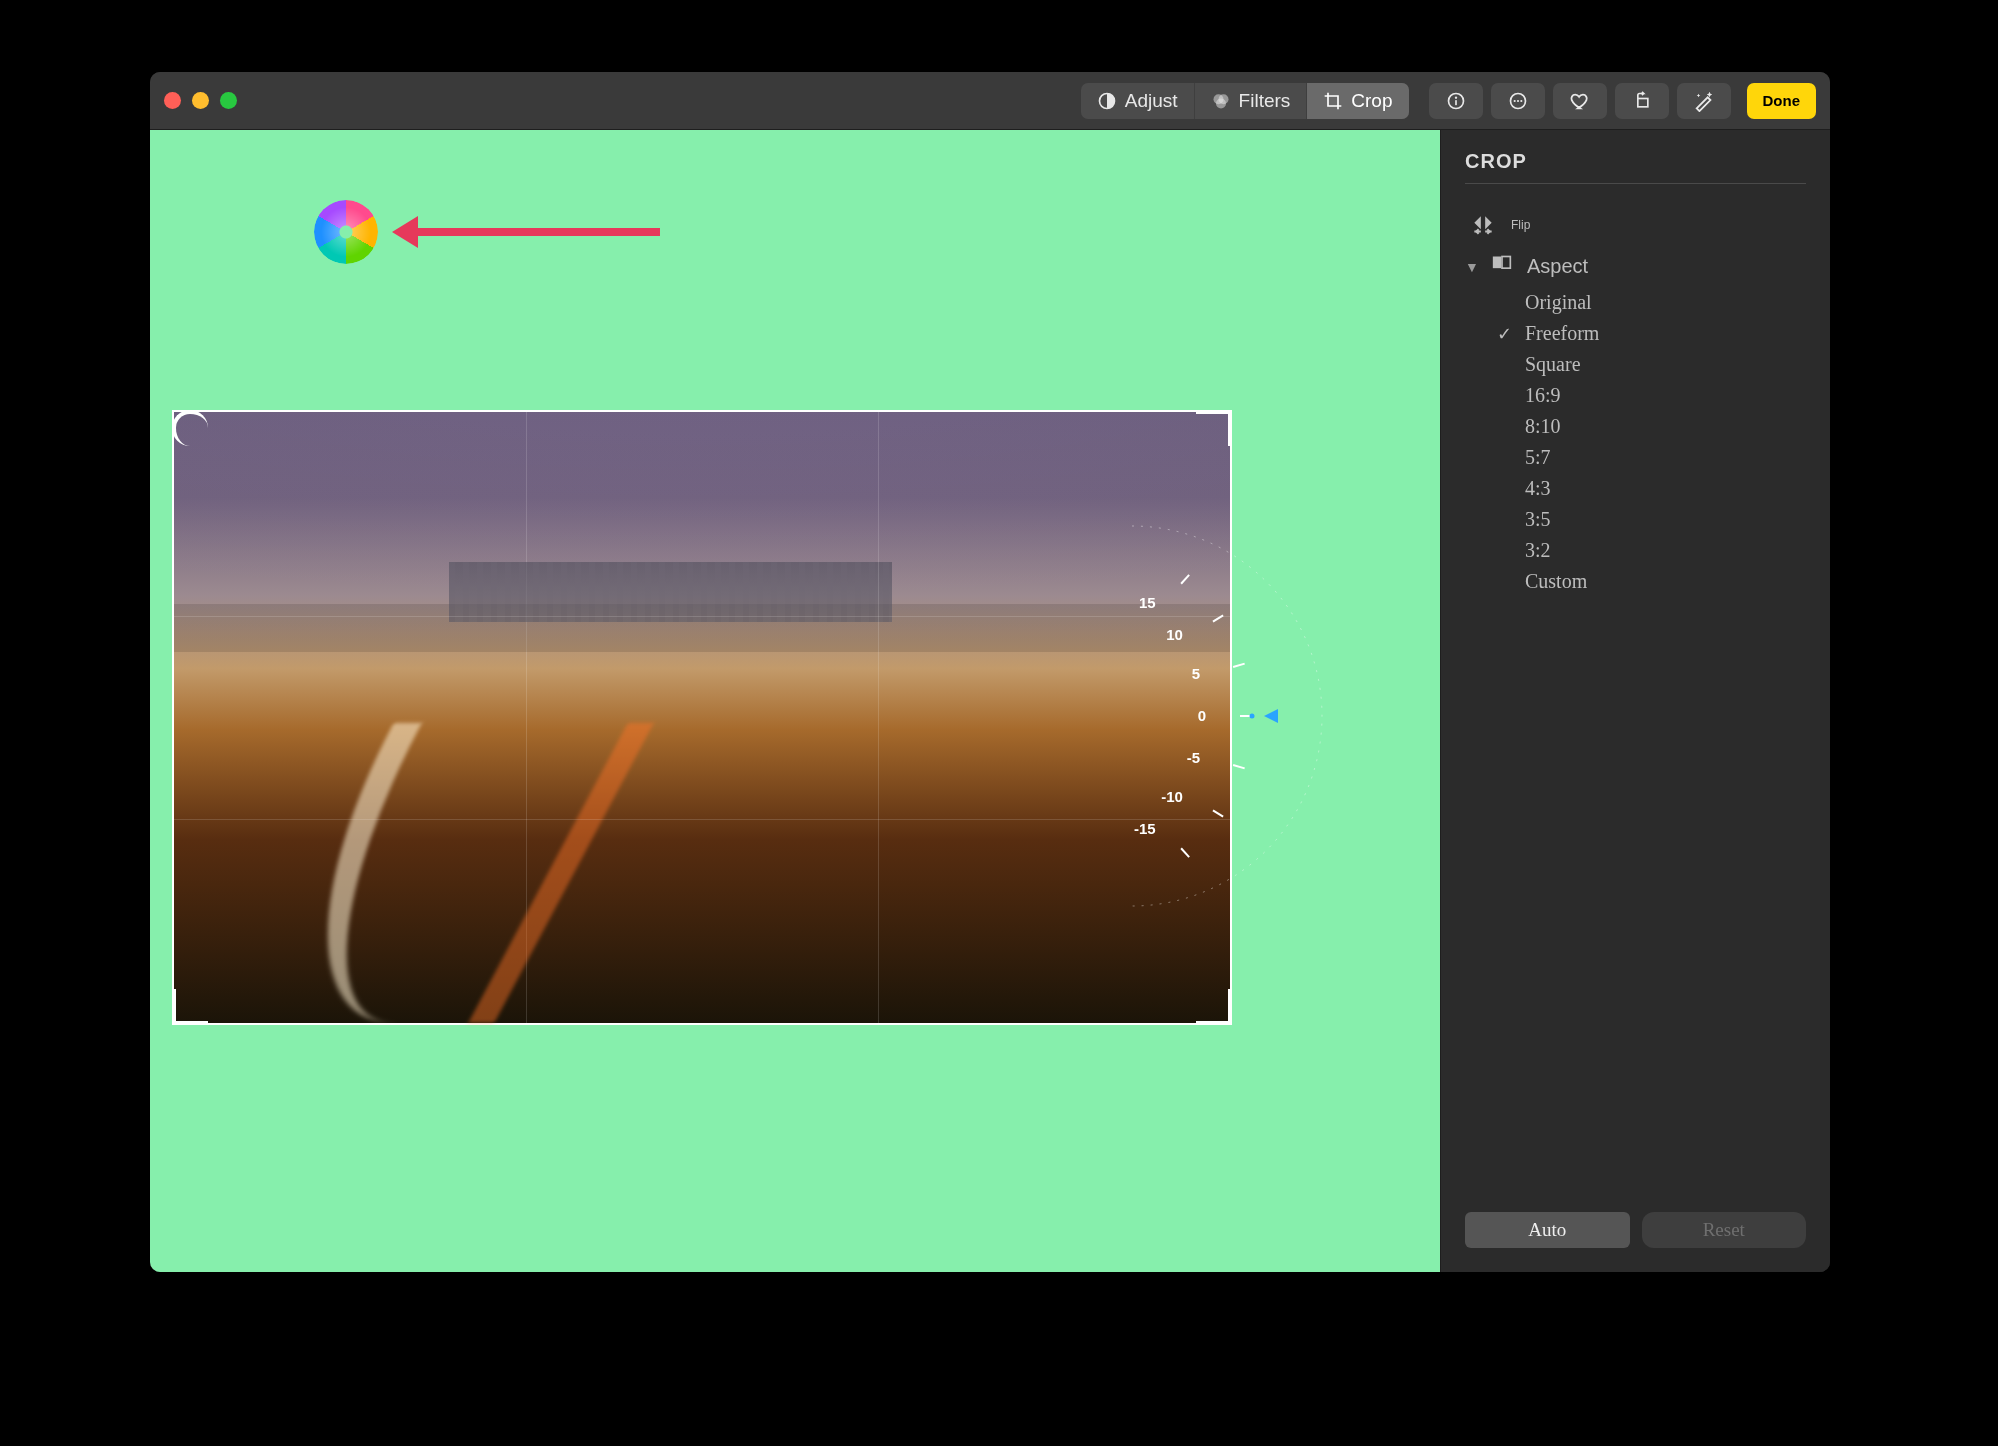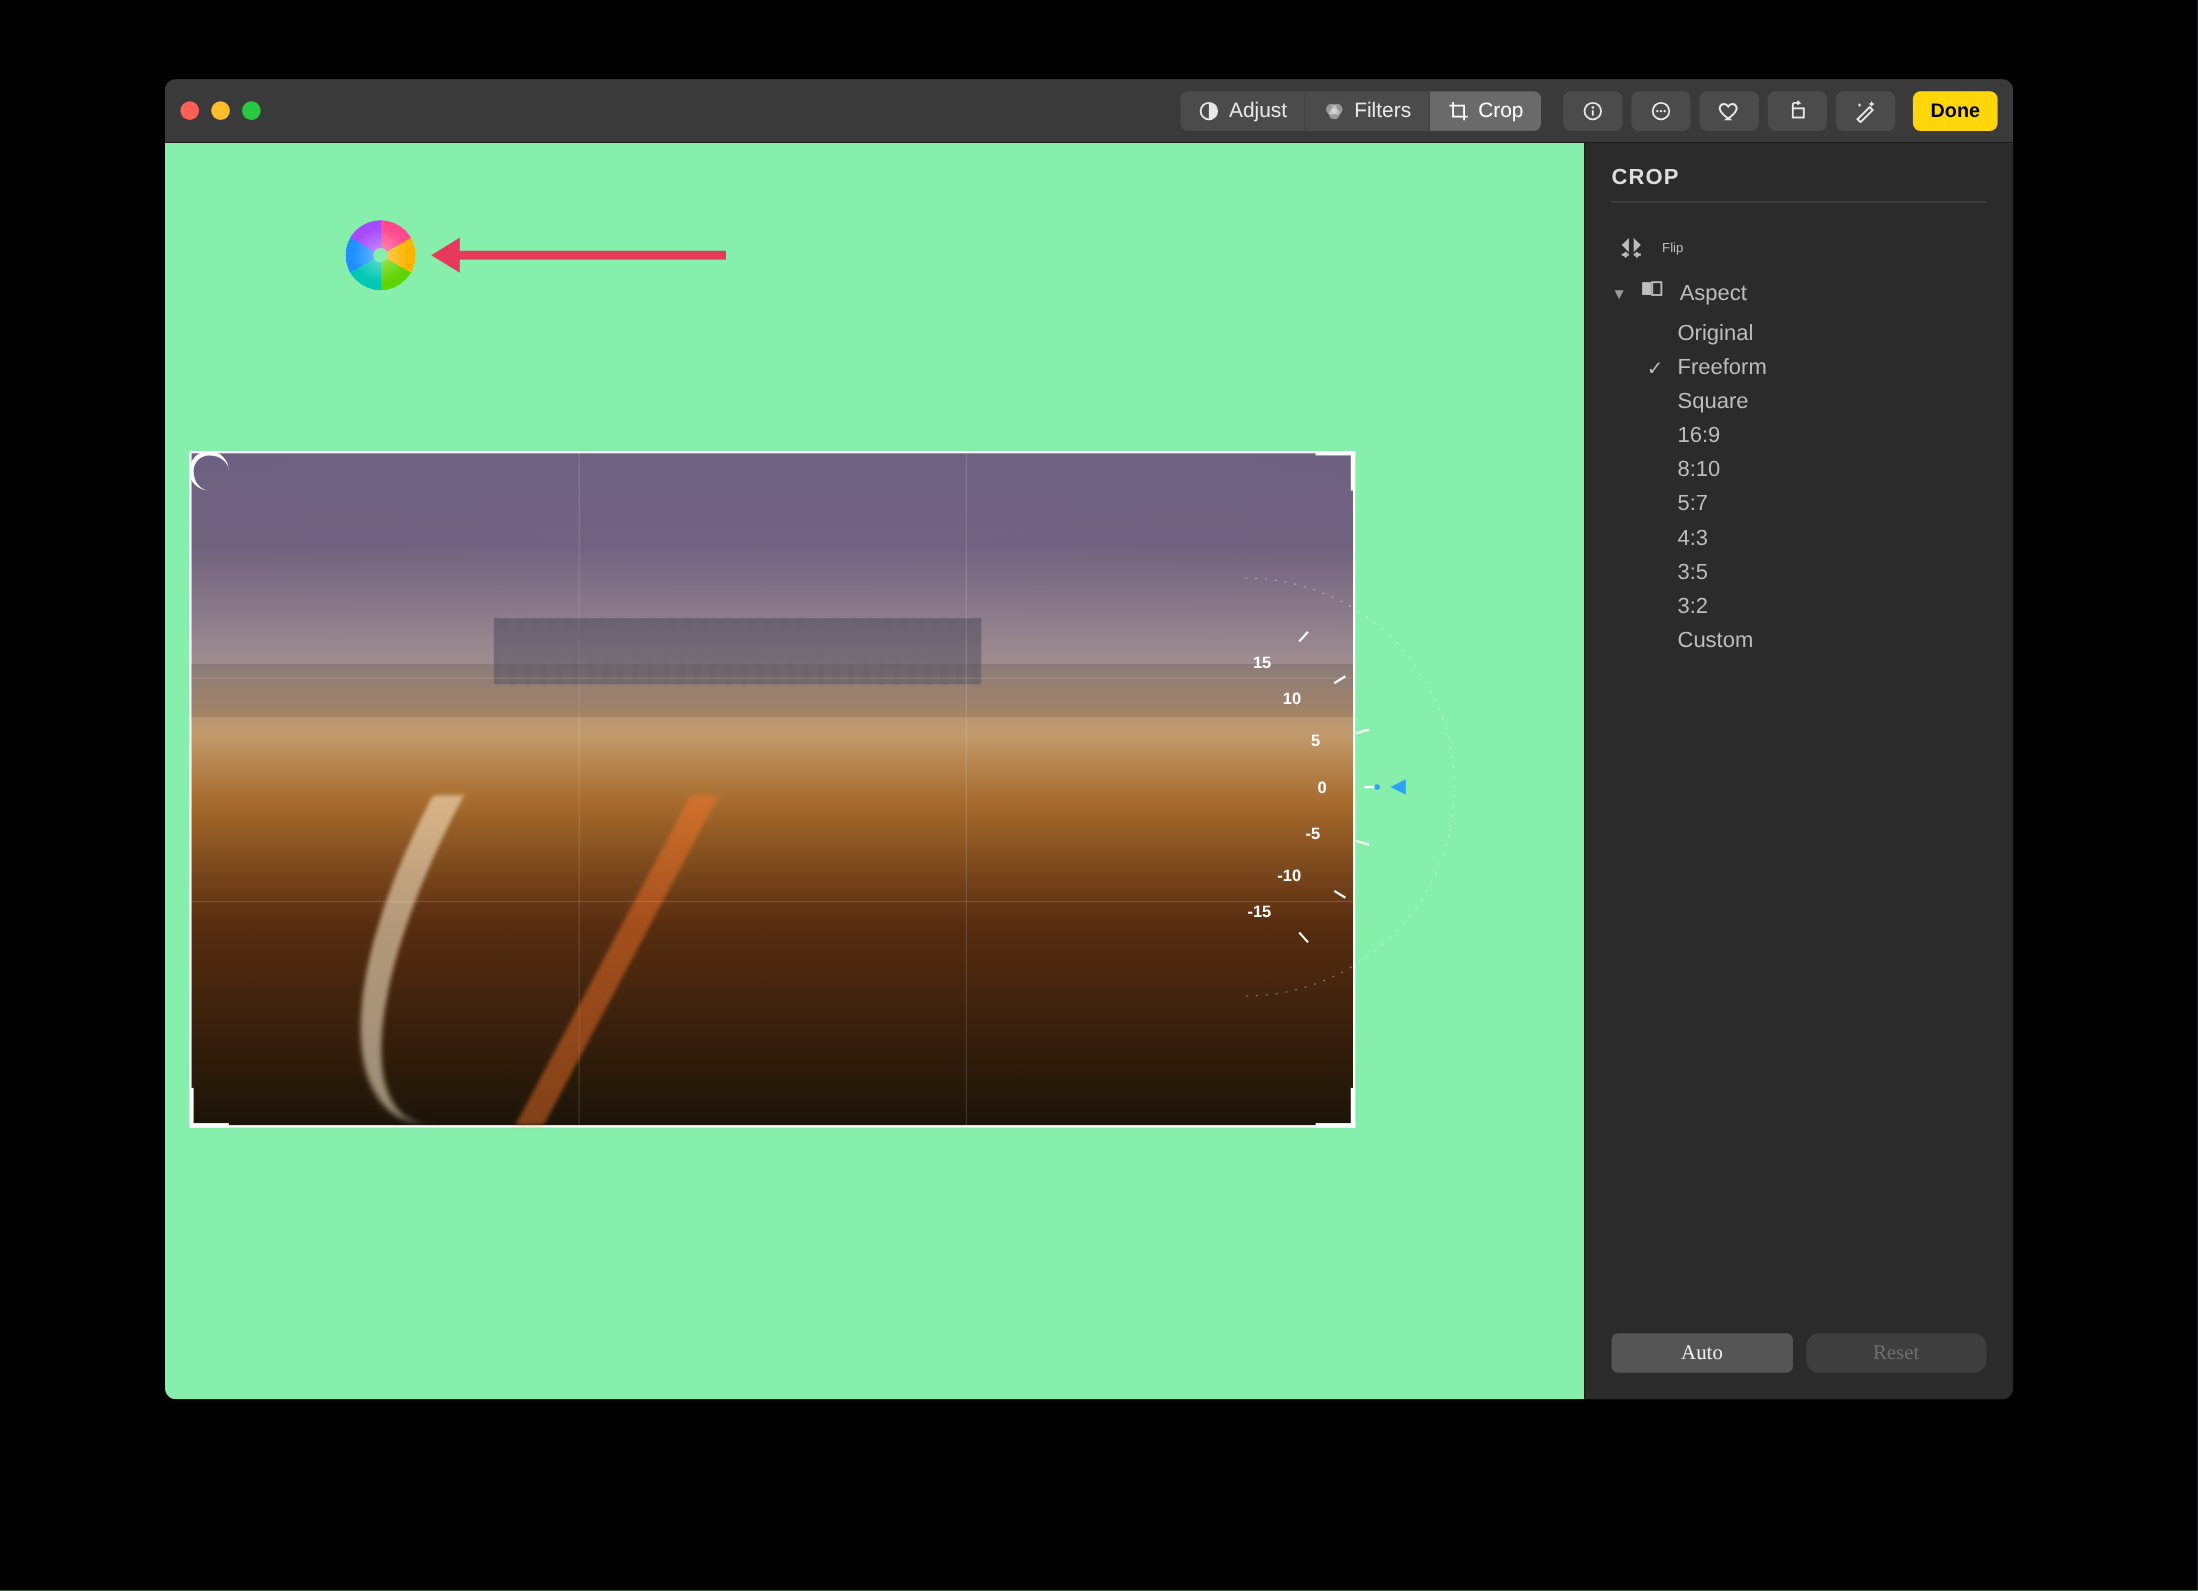--- a/index.html
+++ b/index.html
@@ -67,21 +67,21 @@
     border-radius: 7px;
     display: flex; align-items: center; justify-content: center;
     cursor: pointer;
   }
   .rt-btn svg { fill: #e8e8e8; }
   .done-btn {
     height: 36px;
     padding: 0 16px;
     background: #ffd60a;
     color: #000;
-    font-size: 18px;
+    font-size: 15px;
     font-weight: 600;
     border-radius: 7px;
     display: flex; align-items: center; justify-content: center;
     cursor: pointer;
     margin-left: 6px;
   }
   .body {
     flex: 1;
     display: flex;
     min-height: 0;
@@ -126,20 +126,21 @@
   .aspect-hdr .tri { width: 14px; color:#9a9a9a; font-size:14px;}
   .aspect-list { padding-left: 60px; }
   .aspect-item {
     display:flex; align-items:center;
     gap: 12px;
     color:#bdbdbd;
     font-size:20px;
     padding: 4px 0;
     cursor:pointer;
     position:relative;
+    font-family:Liberation Serif, serif;
   }
   .aspect-item .chk {
     position:absolute;
     left:-28px;
     color:#bdbdbd;
     font-size:18px;
   }
   .sb-bottom {
     margin-top: auto;
     display: flex;

